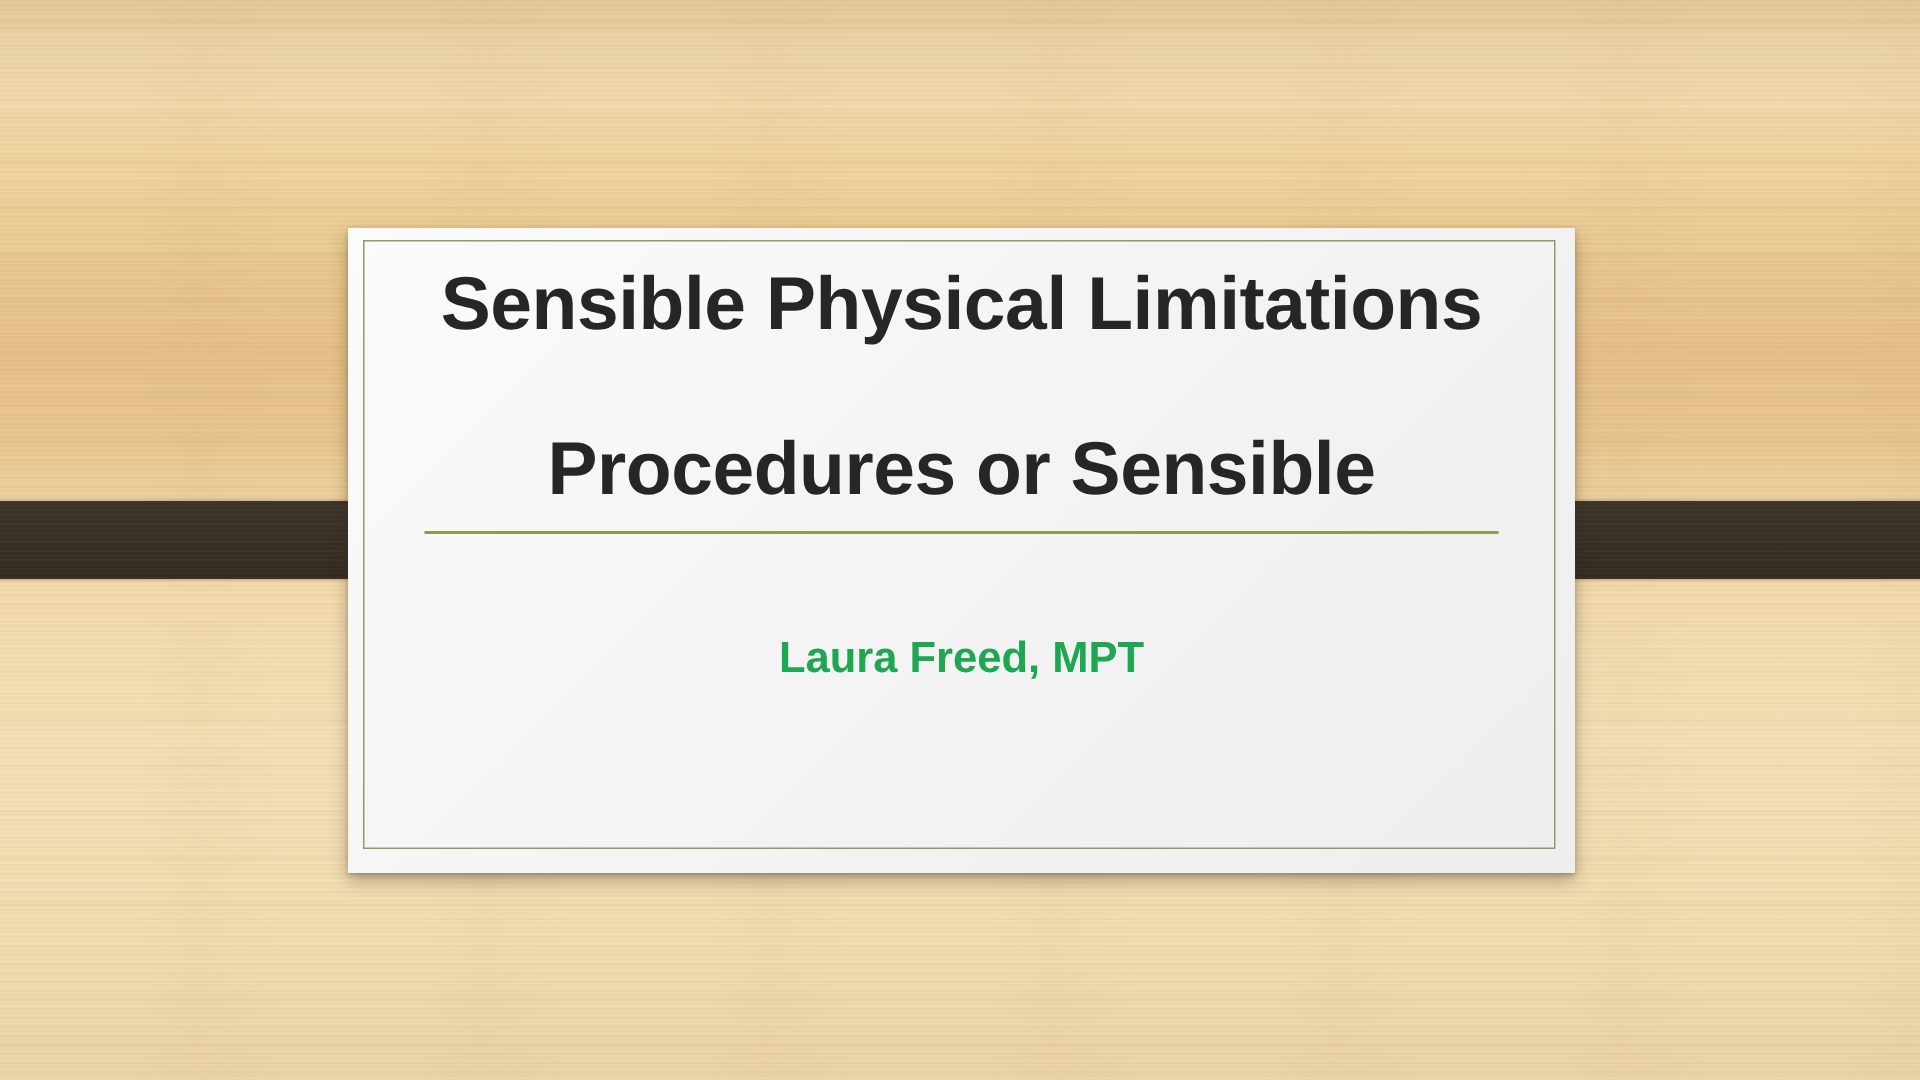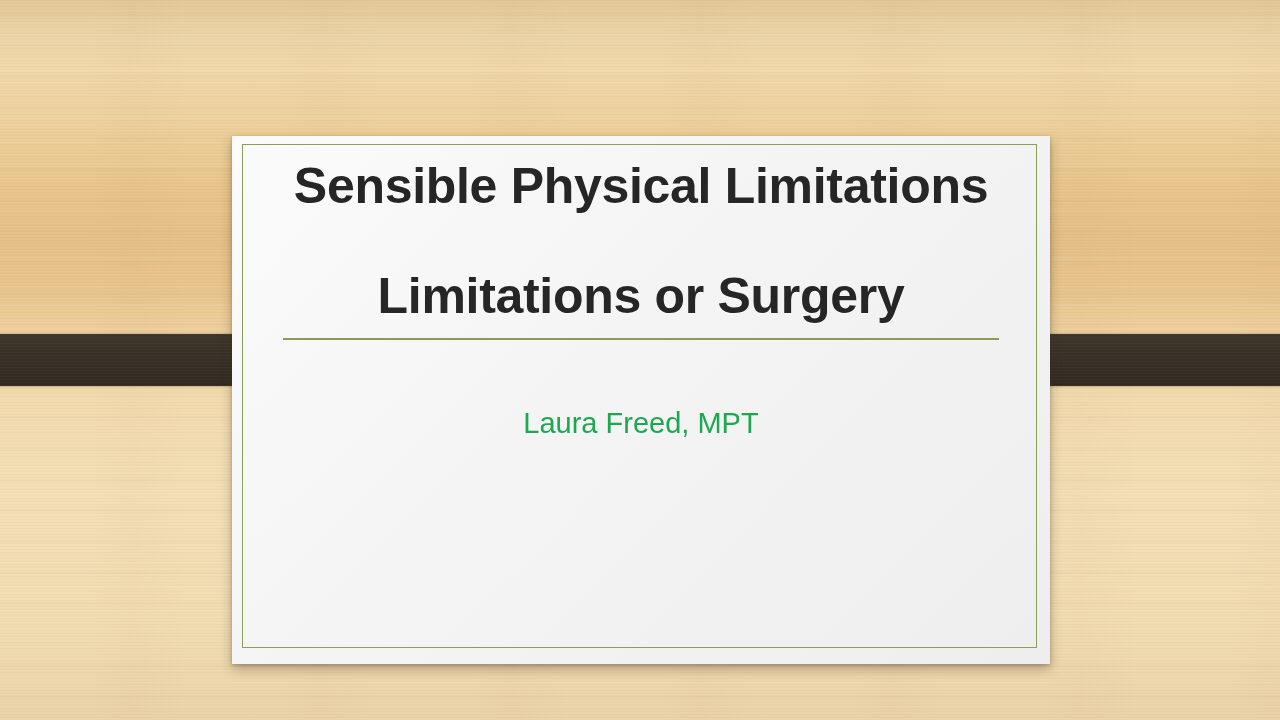--- a/index.html
+++ b/index.html
@@ -111,23 +111,23 @@
     width: 268px;
     border-top-left-radius: 4px;
     border-bottom-left-radius: 4px;
     box-shadow: -2px 0 3px rgba(0,0,0,0.30);
   }
 
   
   .card {
     position: absolute;
     left: 232px;
-    top: 136px;
+    top: 152px;
     width: 818px;
-    height: 528px;
+    height: 430px;
     background: linear-gradient(135deg, #fbfbfb 0%, #f4f4f4 45%, #eeeeee 100%);
     box-shadow:
       0 5px 11px rgba(60,45,25,0.34),
       0 1px 3px rgba(60,45,25,0.26);
   }
   .card-inner-border {
     position: absolute;
     left: 10px;
     top: 8px;
     right: 13px;
@@ -166,21 +166,21 @@
     border-top: 2px solid #8a9c52;
   }
 
   .slide-subtitle {
     margin: 12px;
     padding: 0;
     margin-top: 66px;
     width: 720px;
     text-align: center;
     font-family: "Liberation Sans", sans-serif;
-    font-weight: normal;
+    font-weight: bold;
     font-size: 29px;
     line-height: 34px;
     color: #1fa653;
   }
 </style>
 </head>
 <body>
 
 <div id="stage">
 
@@ -193,21 +193,21 @@
   <div class="ribbon ribbon-right"></div>
 
   <div class="card">
     <div class="card-inner-border"></div>
 
     <div class="card-content">
 
       <h1 class="slide-title">
         <span>Sensible Physical Limitations</span><br>
         <br>
-        <span>Limitations or Surgery</span>
+        <span>Procedures or Sensible</span>
       </h1>
 
       <div class="title-rule"></div>
 
       <p class="slide-subtitle">Laura Freed, MPT</p>
 
     </div>
   </div>
 
 </div>

